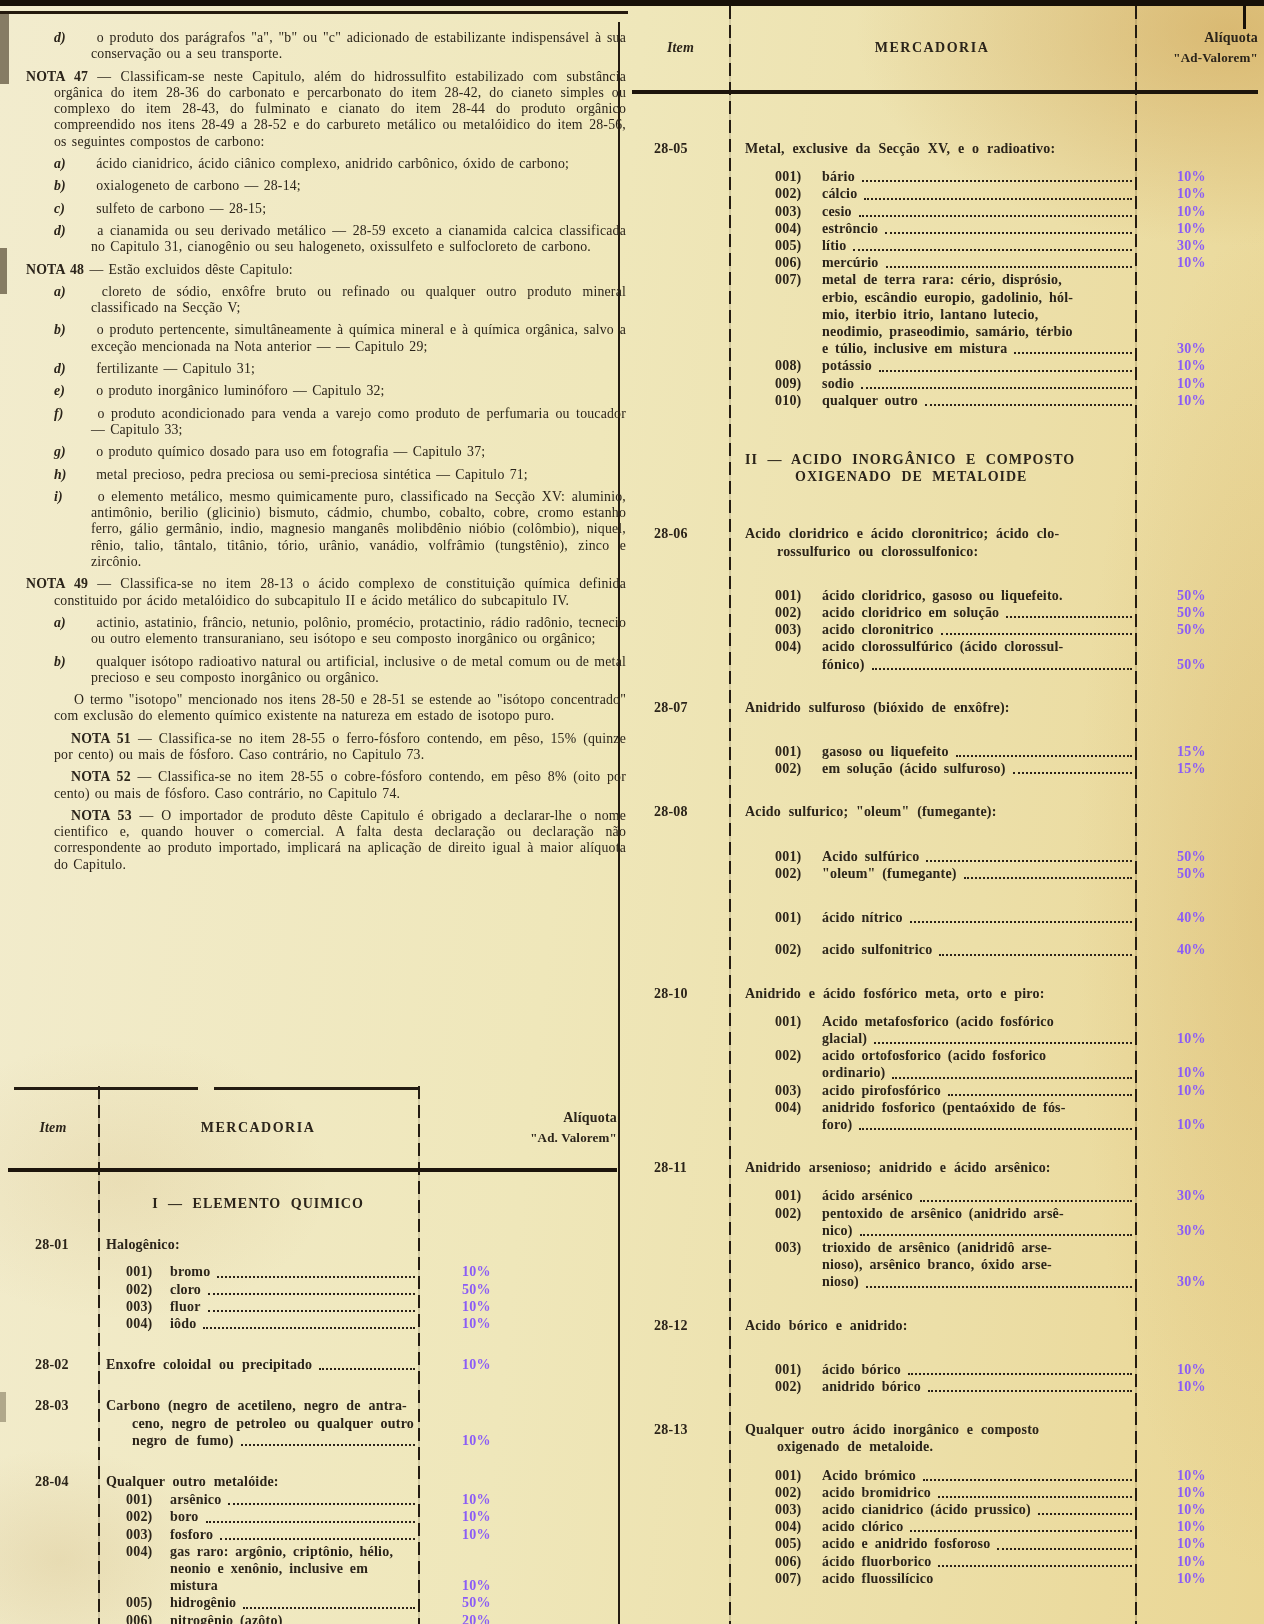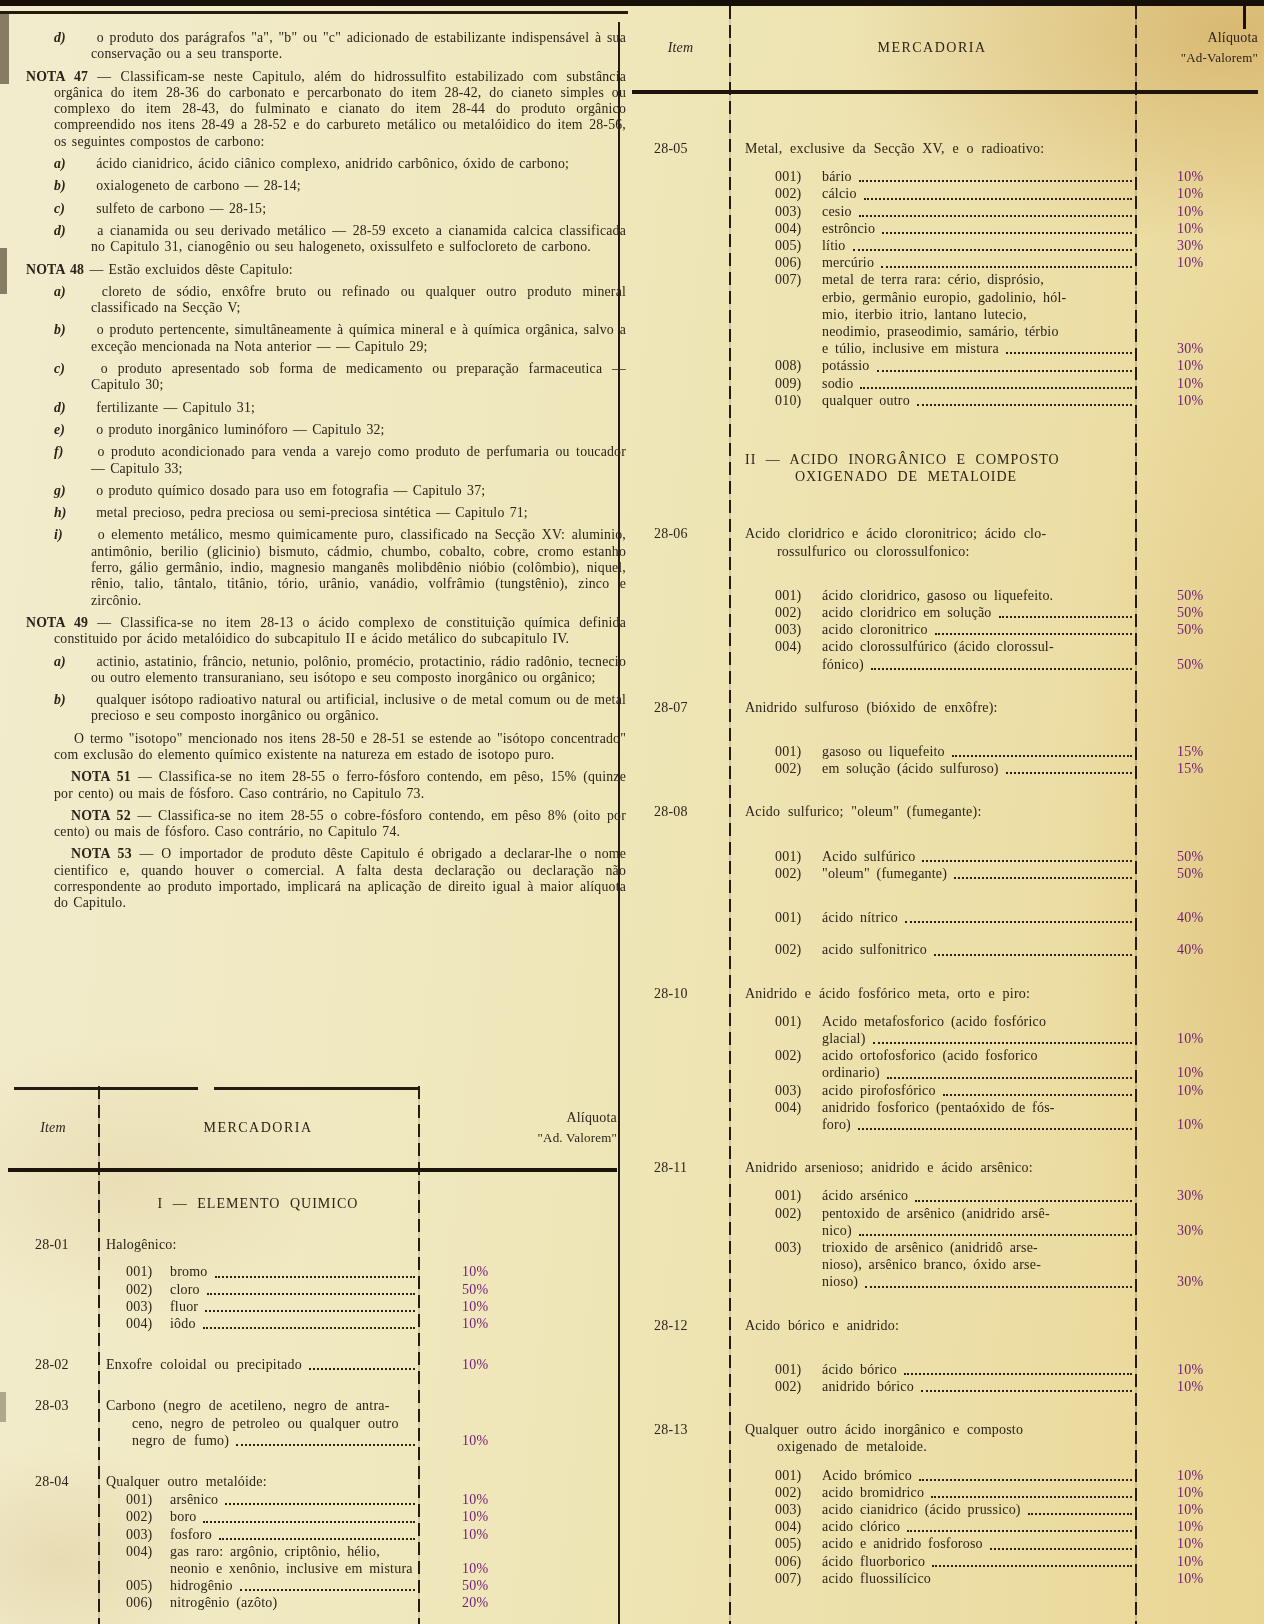--- a/index.html
+++ b/index.html
@@ -26,21 +26,21 @@
   .notes{position:absolute;left:26px;top:24px;width:600px;
     font-size:13.8px;line-height:16.3px;letter-spacing:0.2px;word-spacing:1.5px;text-align:justify;}
   .note{margin-top:6px;}
   .note .lbl{font-weight:bold;}
   .note.alpha{padding-left:65px;text-indent:-37px;}
   .note.alpha .lbl{font-style:italic;display:inline-block;width:37px;text-indent:0;}
   .note.nota{padding-left:28px;text-indent:-28px;}
   .note.nota2{padding-left:28px;text-indent:17px;}
   .note.plain{padding-left:28px;text-indent:20px;}
   
-  .tbl{position:absolute;font-size:14px;font-weight:normal;line-height:17.2px;letter-spacing:0.2px;}
+  .tbl{position:absolute;font-size:14px;font-weight:bold;line-height:17.2px;letter-spacing:0.2px;}
   .tbl.right{left:632px;top:6px;width:626px;height:1618px;
     --codew:97px;--codepad:22px;--mercw:406px;--headpad:16px;--contpad:32px;--subpad:46px;--numw:47px;--ratepad:42px;}
   .tbl.left{left:8px;top:1086px;width:609px;height:538px;
     --codew:90px;--codepad:27px;--mercw:320px;--headpad:8px;--contpad:26px;--subpad:28px;--numw:44px;--ratepad:44px;}
   .vrule{position:absolute;top:0;bottom:0;width:2px;
     background:repeating-linear-gradient(180deg,#241c12 0 13px,rgba(36,28,18,0.15) 13px 19px);}
   .tbl.right .vrule.r1{left:97px;} .tbl.right .vrule.r2{left:503px;}
   .tbl.left  .vrule.r1{left:90px;} .tbl.left  .vrule.r2{left:410px;}
   .thead{position:relative;border-bottom:4px solid #1d150c;display:flex;align-items:center;}
   .tbl.right .thead{height:84px;}
@@ -48,21 +48,21 @@
   .thead .h-item{width:var(--codew);text-align:center;font-style:italic;}
   .thead .h-merc{width:var(--mercw);text-align:center;letter-spacing:1.5px;}
   .thead .h-aliq{flex:1;text-align:right;line-height:20px;}
   .thead .h-aliq .a2{font-size:13px;}
   .tblbody{position:relative;}
   .block{margin-top:26px;}
   .tbl.left .block{margin-top:24px;}
   .row{display:flex;align-items:flex-end;}
   .code{width:var(--codew);padding-left:var(--codepad);align-self:flex-start;flex:none;box-sizing:border-box;}
   .merc{width:var(--mercw);flex:none;box-sizing:border-box;}
-  .rate{flex:1;padding-left:var(--ratepad);white-space:nowrap;box-sizing:border-box;color:#701a75;}
+  .rate{flex:1;padding-left:var(--ratepad);white-space:nowrap;box-sizing:border-box;color:#8b5cf6;}
   .merc .l{display:flex;align-items:flex-end;}
   .merc .head .l{padding-left:var(--headpad);word-spacing:4px;}
   .merc .head .l.cont{padding-left:calc(var(--headpad) + var(--contpad));}
   .merc .sub .l{padding-left:var(--subpad);word-spacing:3px;}
   .merc .sub .l.cont{padding-left:calc(var(--subpad) + var(--numw));}
   .num{width:var(--numw);flex:none;}
   .dots{flex:1 1 8px;border-bottom:2.4px dotted #2a2118;margin:0 3px 3px 7px;min-width:0;}
   .subrows{margin-top:27px;}
   .tbl.left .subrows{margin-top:10px;}
   .block.tight .subrows{margin-top:11px;}
@@ -89,21 +89,20 @@
 <div class="notes" id="notes">
     <div class="note alpha"><span class="lbl">d)</span> o produto dos parágrafos "a", "b" ou "c" adicionado de estabilizante indispensável à sua conservação ou a seu transporte.</div>
     <div class="note nota"><span class="lbl">NOTA 47</span> — Classificam-se neste Capitulo, além do hidrossulfito estabilizado com substância orgânica do item 28-36 do carbonato e percarbonato do item 28-42, do cianeto simples ou complexo do item 28-43, do fulminato e cianato do item 28-44 do produto orgânico compreendido nos itens 28-49 a 28-52 e do carbureto metálico ou metalóidico do item 28-56, os seguintes compostos de carbono:</div>
     <div class="note alpha"><span class="lbl">a)</span> ácido cianidrico, ácido ciânico complexo, anidrido carbônico, óxido de carbono;</div>
     <div class="note alpha"><span class="lbl">b)</span> oxialogeneto de carbono — 28-14;</div>
     <div class="note alpha"><span class="lbl">c)</span> sulfeto de carbono — 28-15;</div>
     <div class="note alpha"><span class="lbl">d)</span> a cianamida ou seu derivado metálico — 28-59 exceto a cianamida calcica classificada no Capitulo 31, cianogênio ou seu halogeneto, oxissulfeto e sulfocloreto de carbono.</div>
     <div class="note nota"><span class="lbl">NOTA 48</span> — Estão excluidos dêste Capitulo:</div>
     <div class="note alpha"><span class="lbl">a)</span> cloreto de sódio, enxôfre bruto ou refinado ou qualquer outro produto mineral classificado na Secção V;</div>
     <div class="note alpha"><span class="lbl">b)</span> o produto pertencente, simultâneamente à química mineral e à química orgânica, salvo a exceção mencionada na Nota anterior — — Capitulo 29;</div>
-    <div class="note alpha"><span class="lbl">c)</span> o produto apresentado sob forma de medicamento ou preparação farmaceutica — Capitulo 30;</div>
     <div class="note alpha"><span class="lbl">d)</span> fertilizante — Capitulo 31;</div>
     <div class="note alpha"><span class="lbl">e)</span> o produto inorgânico luminóforo — Capitulo 32;</div>
     <div class="note alpha"><span class="lbl">f)</span> o produto acondicionado para venda a varejo como produto de perfumaria ou toucador — Capitulo 33;</div>
     <div class="note alpha"><span class="lbl">g)</span> o produto químico dosado para uso em fotografia — Capitulo 37;</div>
     <div class="note alpha"><span class="lbl">h)</span> metal precioso, pedra preciosa ou semi-preciosa sintética — Capitulo 71;</div>
     <div class="note alpha"><span class="lbl">i)</span> o elemento metálico, mesmo quimicamente puro, classificado na Secção XV: aluminio, antimônio, berilio (glicinio) bismuto, cádmio, chumbo, cobalto, cobre, cromo estanho ferro, gálio germânio, indio, magnesio manganês molibdênio nióbio (colômbio), niquel, rênio, talio, tântalo, titânio, tório, urânio, vanádio, volfrâmio (tungstênio), zinco e zircônio.</div>
     <div class="note nota"><span class="lbl">NOTA 49</span> — Classifica-se no item 28-13 o ácido complexo de constituição química definida constituido por ácido metalóidico do subcapitulo II e ácido metálico do subcapitulo IV.</div>
     <div class="note alpha"><span class="lbl">a)</span> actinio, astatinio, frâncio, netunio, polônio, promécio, protactinio, rádio radônio, tecnecio ou outro elemento transuraniano, seu isótopo e seu composto inorgânico ou orgânico;</div>
     <div class="note alpha"><span class="lbl">b)</span> qualquer isótopo radioativo natural ou artificial, inclusive o de metal comum ou de metal precioso e seu composto inorgânico ou orgânico.</div>
     <div class="note plain">O termo "isotopo" mencionado nos itens 28-50 e 28-51 se estende ao "isótopo concentrado" com exclusão do elemento químico existente na natureza em estado de isotopo puro.</div>
@@ -430,21 +429,21 @@
           </div>
           <div class="row srow">
             <div class="code"></div>
             <div class="merc">
               <div class="sub">
                 <div class="l">
                   <span class="num">007)</span>
                   <span class="txt">metal de terra rara: cério, disprósio,</span>
                 </div>
                 <div class="l cont">
-                  <span class="txt">erbio, germânio europio, gadolinio, hól-</span>
+                  <span class="txt">erbio, escândio europio, gadolinio, hól-</span>
                 </div>
                 <div class="l cont">
                   <span class="txt">mio, iterbio itrio, lantano lutecio,</span>
                 </div>
                 <div class="l cont">
                   <span class="txt">neodimio, praseodimio, samário, térbio</span>
                 </div>
                 <div class="l cont">
                   <span class="txt">e túlio, inclusive em mistura</span>
                   <div class="dots"></div>

